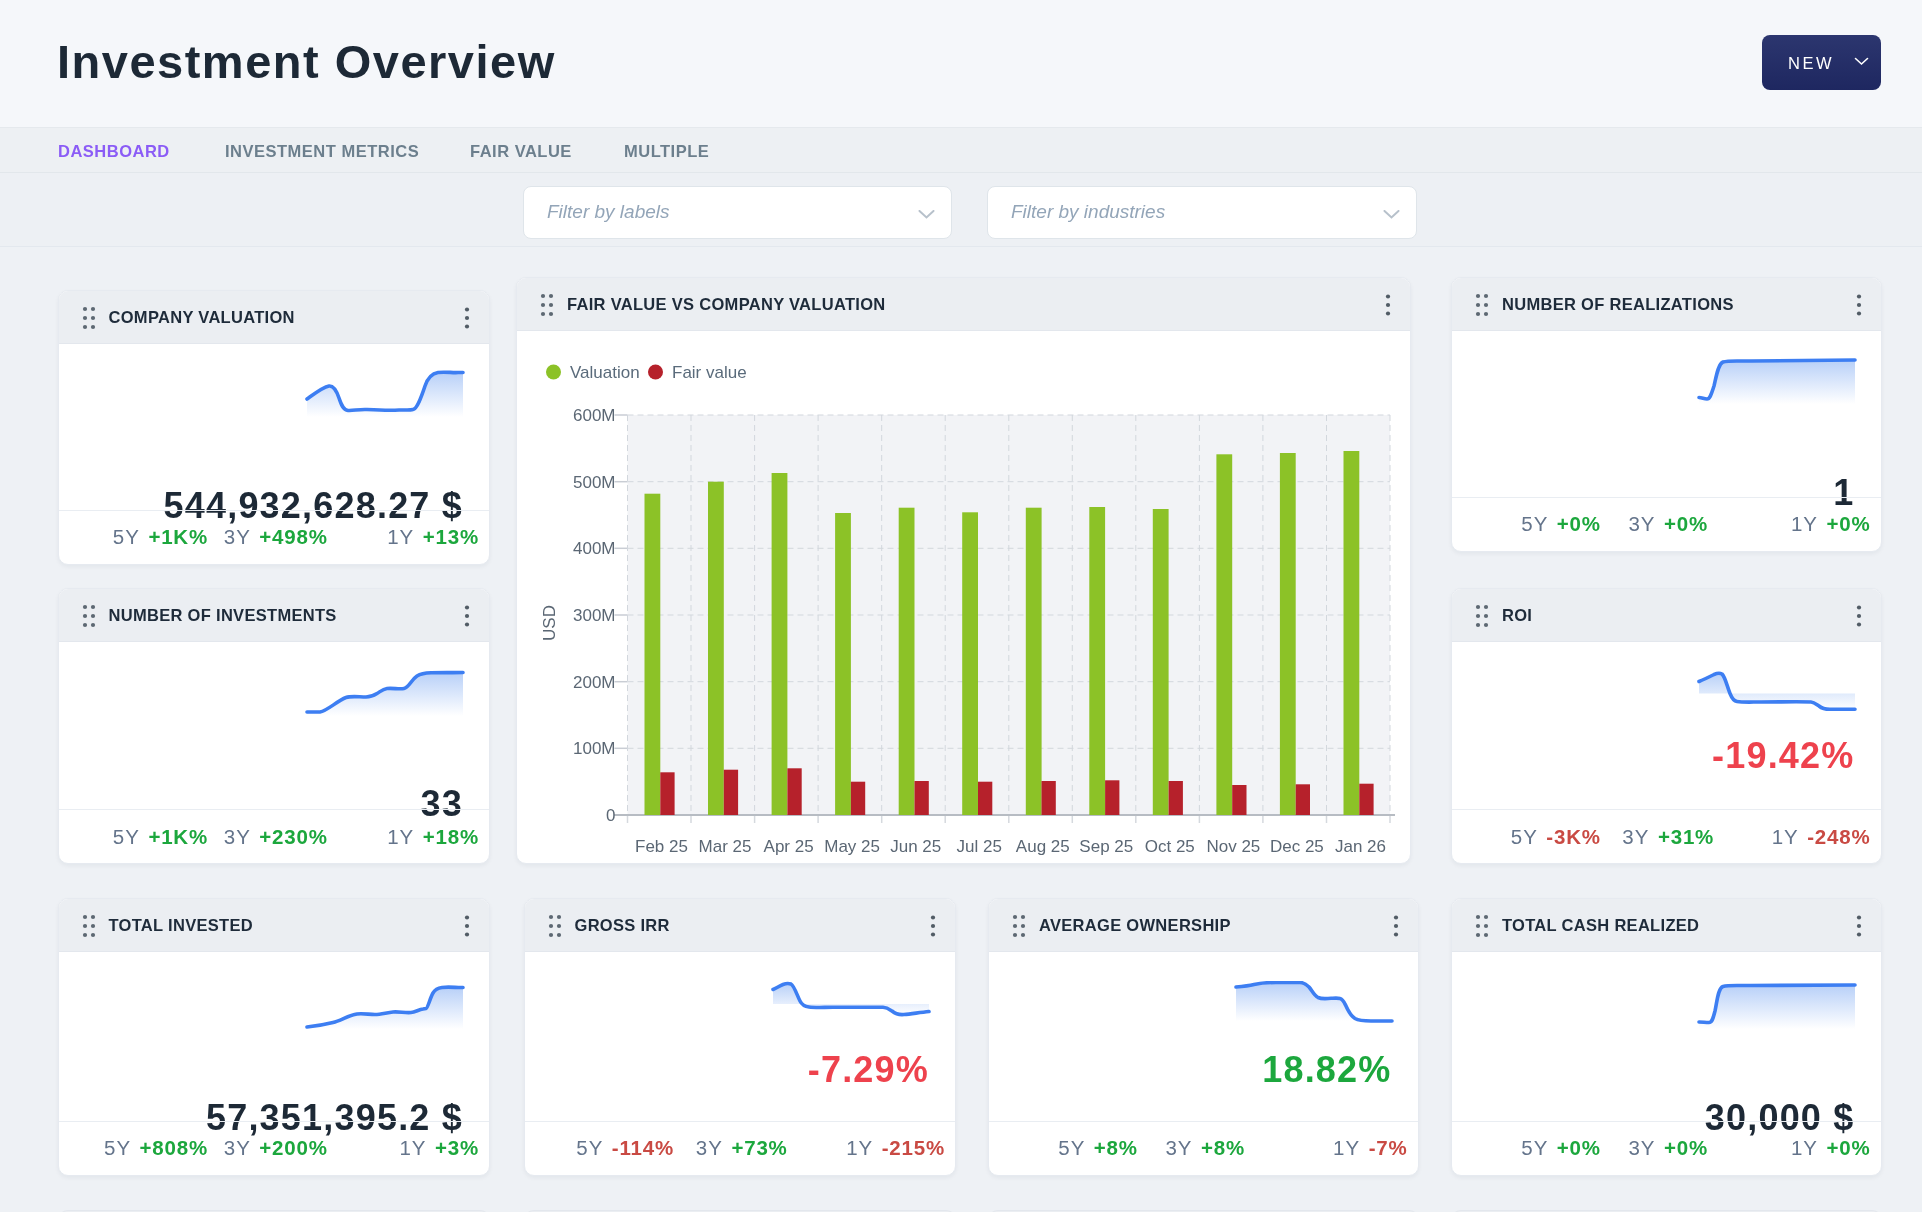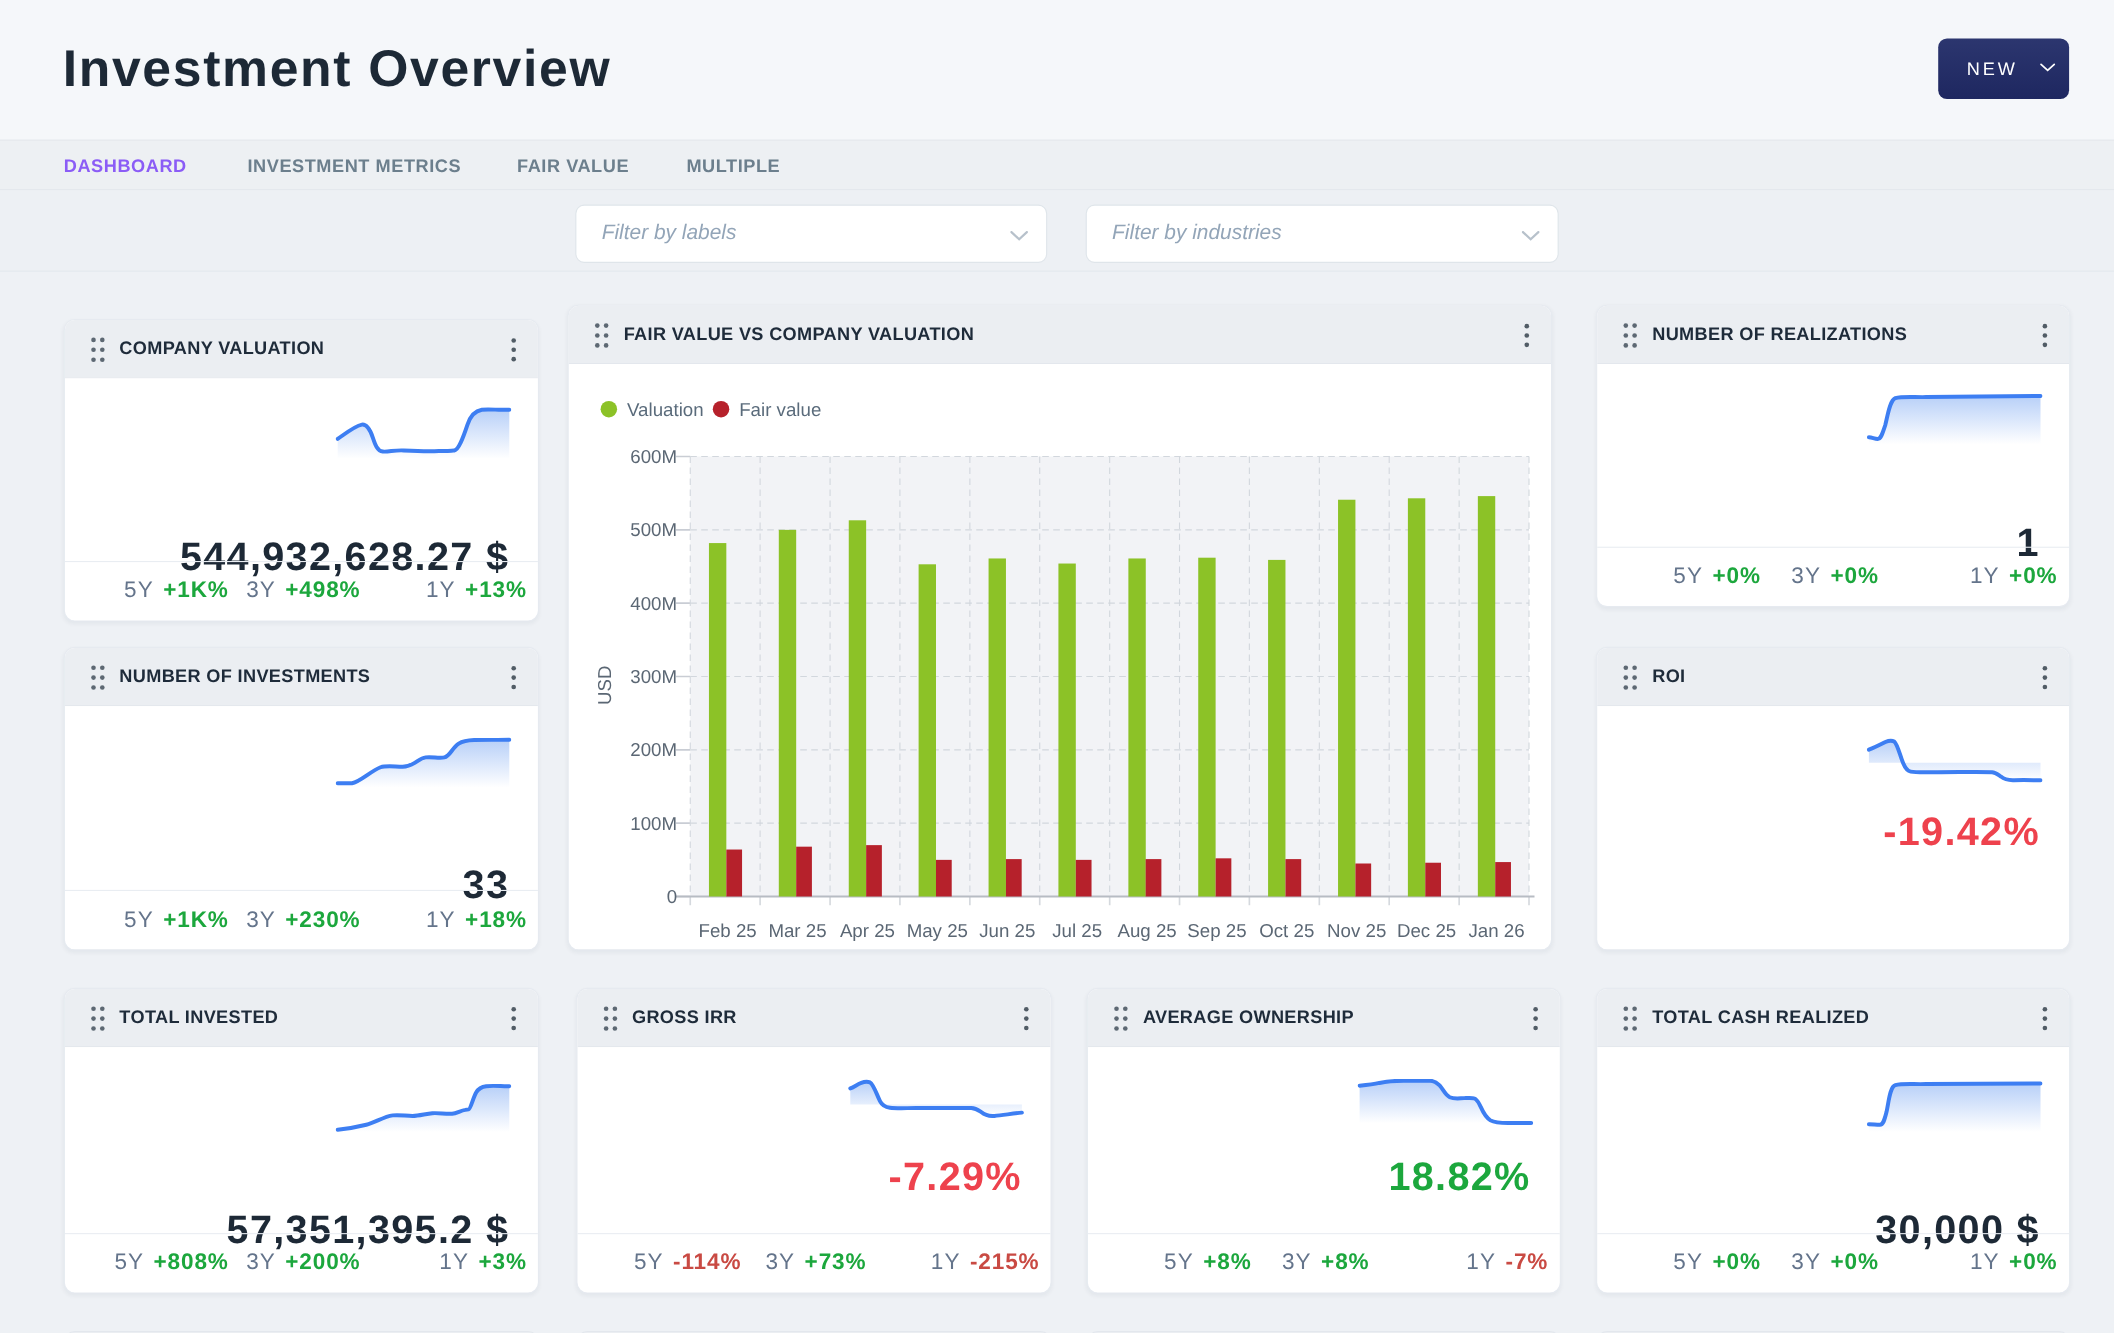--- a/index.html
+++ b/index.html
@@ -333,20 +333,25 @@
 <defs>
         <linearGradient id="g3" x1="0" y1="0" x2="0" y2="1">
 <stop offset="0" stop-color="#7da9f2" stop-opacity="0.55"></stop>
 <stop offset="1" stop-color="#7da9f2" stop-opacity="0"></stop>
         </linearGradient>
       </defs>
 <path d="M2,11.5 C7,9.5 12,7 17,4.5 C20,3.2 22,2.5 25,4 C28,6.5 30,16 33,23.5 C35,28.5 37,31 40,31.5 C46,32.5 54,32 64,32 C84,32 102,31.5 114,32 C117,32.2 119,34 122,36 C125,38.5 129,39.5 134,39.3 C142,39 152,39.3 158,39.3 L158,23.5 L2,23.5 Z" fill="url(#g3)"></path>
 <path d="M2,11.5 C7,9.5 12,7 17,4.5 C20,3.2 22,2.5 25,4 C28,6.5 30,16 33,23.5 C35,28.5 37,31 40,31.5 C46,32.5 54,32 64,32 C84,32 102,31.5 114,32 C117,32.2 119,34 122,36 C125,38.5 129,39.5 134,39.3 C142,39 152,39.3 158,39.3" fill="none" stroke="#3d7ef2" stroke-width="3.6" stroke-linejoin="round" stroke-linecap="round"></path>
 </svg>
     <div class="val red" style="top:146px">-19.42%</div>
+    <div class="card-f">
+      <span class="f l"><span class="flab">5Y</span> <span class="red2">-3K%</span></span>
+      <span class="f c"><span class="flab">3Y</span> <span class="grn">+31%</span></span>
+      <span class="f r"><span class="flab">1Y</span> <span class="red2">-248%</span></span>
+    </div>
 </div>
 <div class="card" style="left:57.5px;top:897.5px;width:432.5px;height:278px">
 <div class="card-h">
       <svg class="drag" width="14" height="26" viewBox="0 0 14 26">
         <g fill="#5d6873">
           <circle cx="3" cy="4" r="2.1"></circle>
           <circle cx="11" cy="4" r="2.1"></circle>
           <circle cx="3" cy="13" r="2.1"></circle>
           <circle cx="11" cy="13" r="2.1"></circle>
           <circle cx="3" cy="22" r="2.1"></circle>

